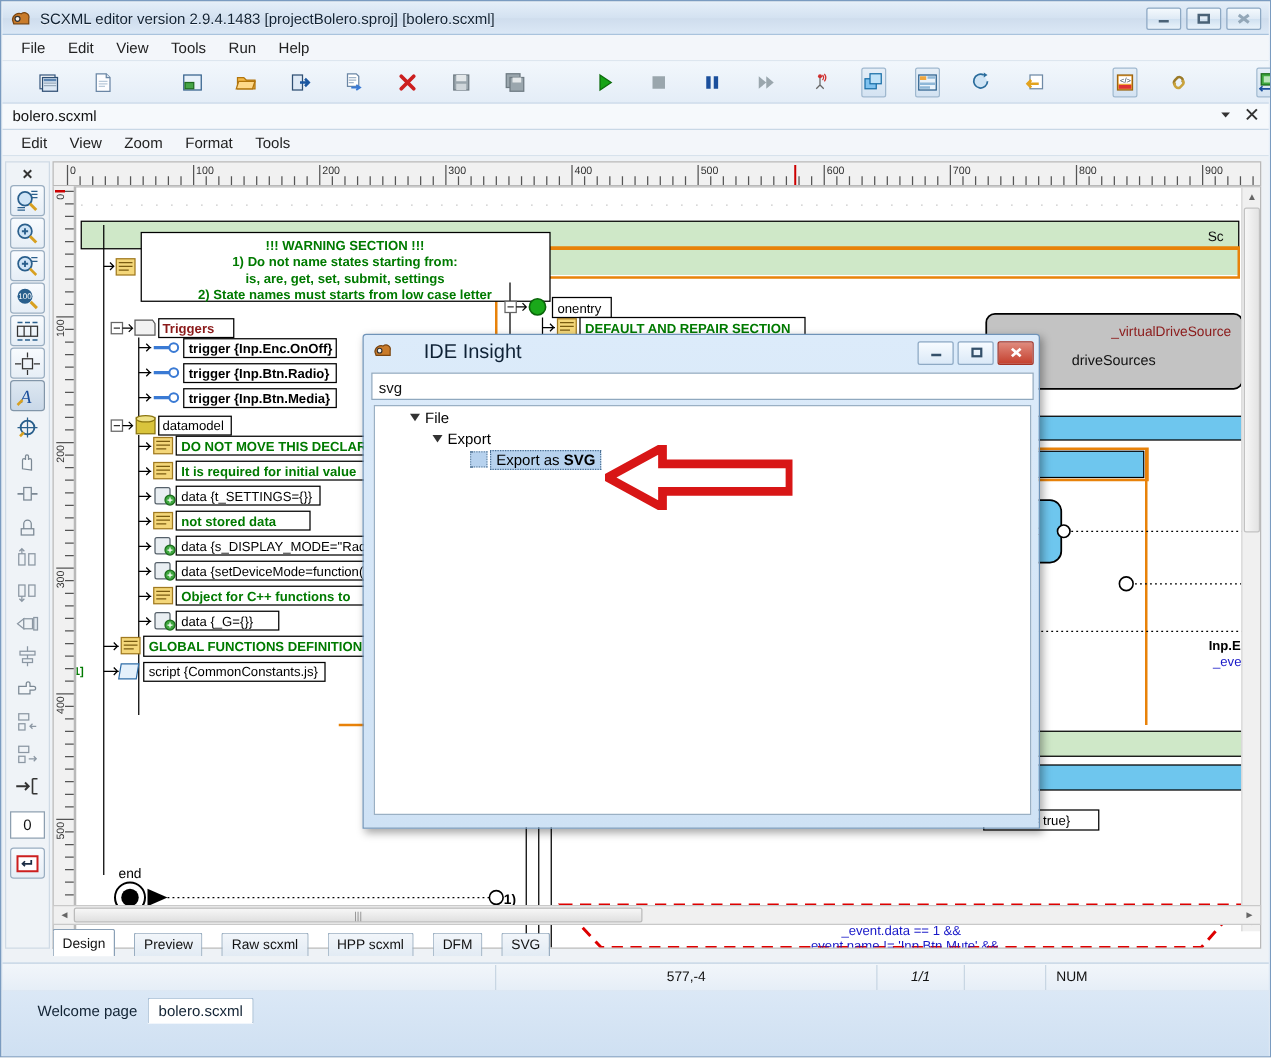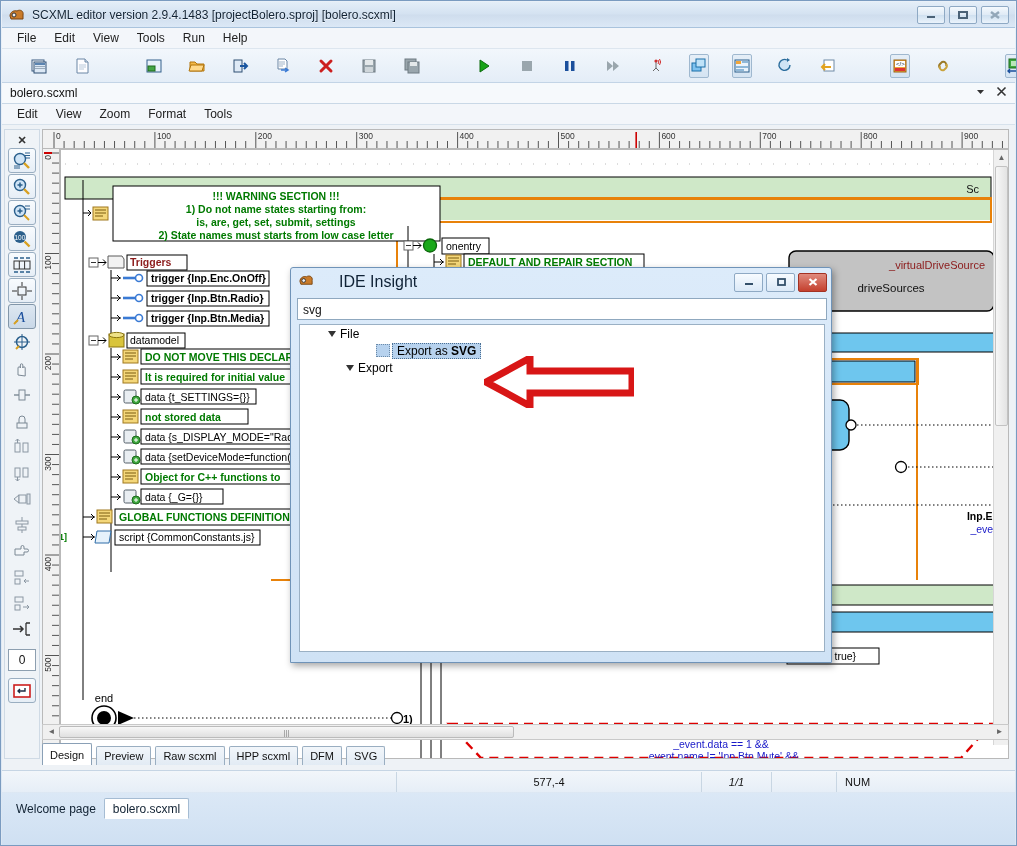--- a/index.html
+++ b/index.html
@@ -137,37 +137,37 @@
   .sb-arrow { position:absolute; left: 2px; width: 11px; height: 11px; display:flex; align-items:center; justify-content:center; font-size: 8px; color:#666;}
   .hsb { position: absolute; left: 40px; bottom: 30px; width: 967px; height: 16px; background:#f0f0f0; border:1px solid #c9c9c9; }
   .hsb .thumb { position: absolute; left: 16px; top: 1px; width: 455px; height: 12px;
     background: linear-gradient(180deg,#f7f7f7,#e0e0e0); border: 1px solid #bbb; border-radius: 2px;
     display:flex; align-items:center; justify-content:center; font-size:8px; color:#888;}
 
   
   .btabs { position: absolute; left: 40px; bottom: 5px; width: 967px; height: 22px; display: flex; align-items: flex-end; }
   .btab { height: 19px; padding: 0 7px; border: 1px solid #9aaec1; border-bottom: none;
           background: linear-gradient(180deg,#f2f6fa,#e2ebf4); font-size: 11px; color: #111;
-          display:flex; align-items:center; margin-right: 4px; border-radius: 2px 2px 0 0;}
+          display:flex; align-items:center; margin-right: 15px; border-radius: 2px 2px 0 0;}
   .btab.active { height: 22px; background: #fff; font-weight: normal; border-color: #8aa0b6; }
 
   
   .statusbar {
     position: absolute; left: 1px; top: 769px; width: 1013px; height: 22px;
     background: linear-gradient(180deg,#f2f6fa,#e6eef7);
     border-top: 1px solid #c6d5e4; display: flex; align-items: center; font-size: 11px; color: #111;
   }
   .sb-cell { height: 20px; display: flex; align-items: center; padding: 0 8px;
              border-right: 1px solid #c8d6e3; }
 
   
   .wintabs {
     position: absolute; left: 1px; top: 792px; width: 1013px; height: 52px;
     background: linear-gradient(180deg,#dbe8f6,#cfe0f2);
-    display: flex; align-items: flex-start; padding-top: 5px; padding-left: 6px;
+    display: flex; align-items: flex-start; padding-top: 5px; padding-left: 20px;
   }
   .wintab { height: 21px; padding: 0 8px; font-size: 12px; color: #123;
             display:flex; align-items:center; }
   .wintab.active { background: #fff; border: 1px solid #a5bcd3; border-bottom-color:#fff; border-radius: 2px 2px 0 0; }
 
   
   .dialog {
     position: absolute; left: 289px; top: 266px; width: 542px; height: 396px;
     background: linear-gradient(180deg,#dcebfa 0%, #cfe2f5 100%);
     border: 1px solid #6f93b8; border-radius: 3px 3px 0 0;
@@ -1062,30 +1062,30 @@
       </span>
     </div>
 
     <div class="dlg-search">svg</div>
 
     <div class="dlg-list">
       <div class="tree-row" style="padding-left:28px;">
         <span class="tw"></span>
         <span>File</span>
       </div>
+      <div class="tree-row" style="padding-left:46px;">
+        <span class="tw"></span>
+        <span>Export</span>
+      </div>
       <div class="tree-row" style="padding-left:76px;">
         <span style="display:inline-block;width:14px;height:13px;border:1px dotted #6b8aa8;background:#b7d2ee;margin-right:2px;"></span>
         <span class="tree-sel">
           <span>Export as </span><span style="font-weight:bold;">SVG</span>
         </span>
       </div>
-      <div class="tree-row" style="padding-left:46px;">
-        <span class="tw"></span>
-        <span>Export</span>
-      </div>
     </div>
   </div>
 
   <div class="bigarrow">
     <svg width="150" height="52" viewBox="0 0 150 52">
       <path d="M2 26 L46 2 L46 15 L148 15 L148 37 L46 37 L46 50 Z" fill="#ffffff" stroke="#d81616" stroke-width="7" stroke-linejoin="miter"></path>
     </svg>
   </div>
 
 </div>

